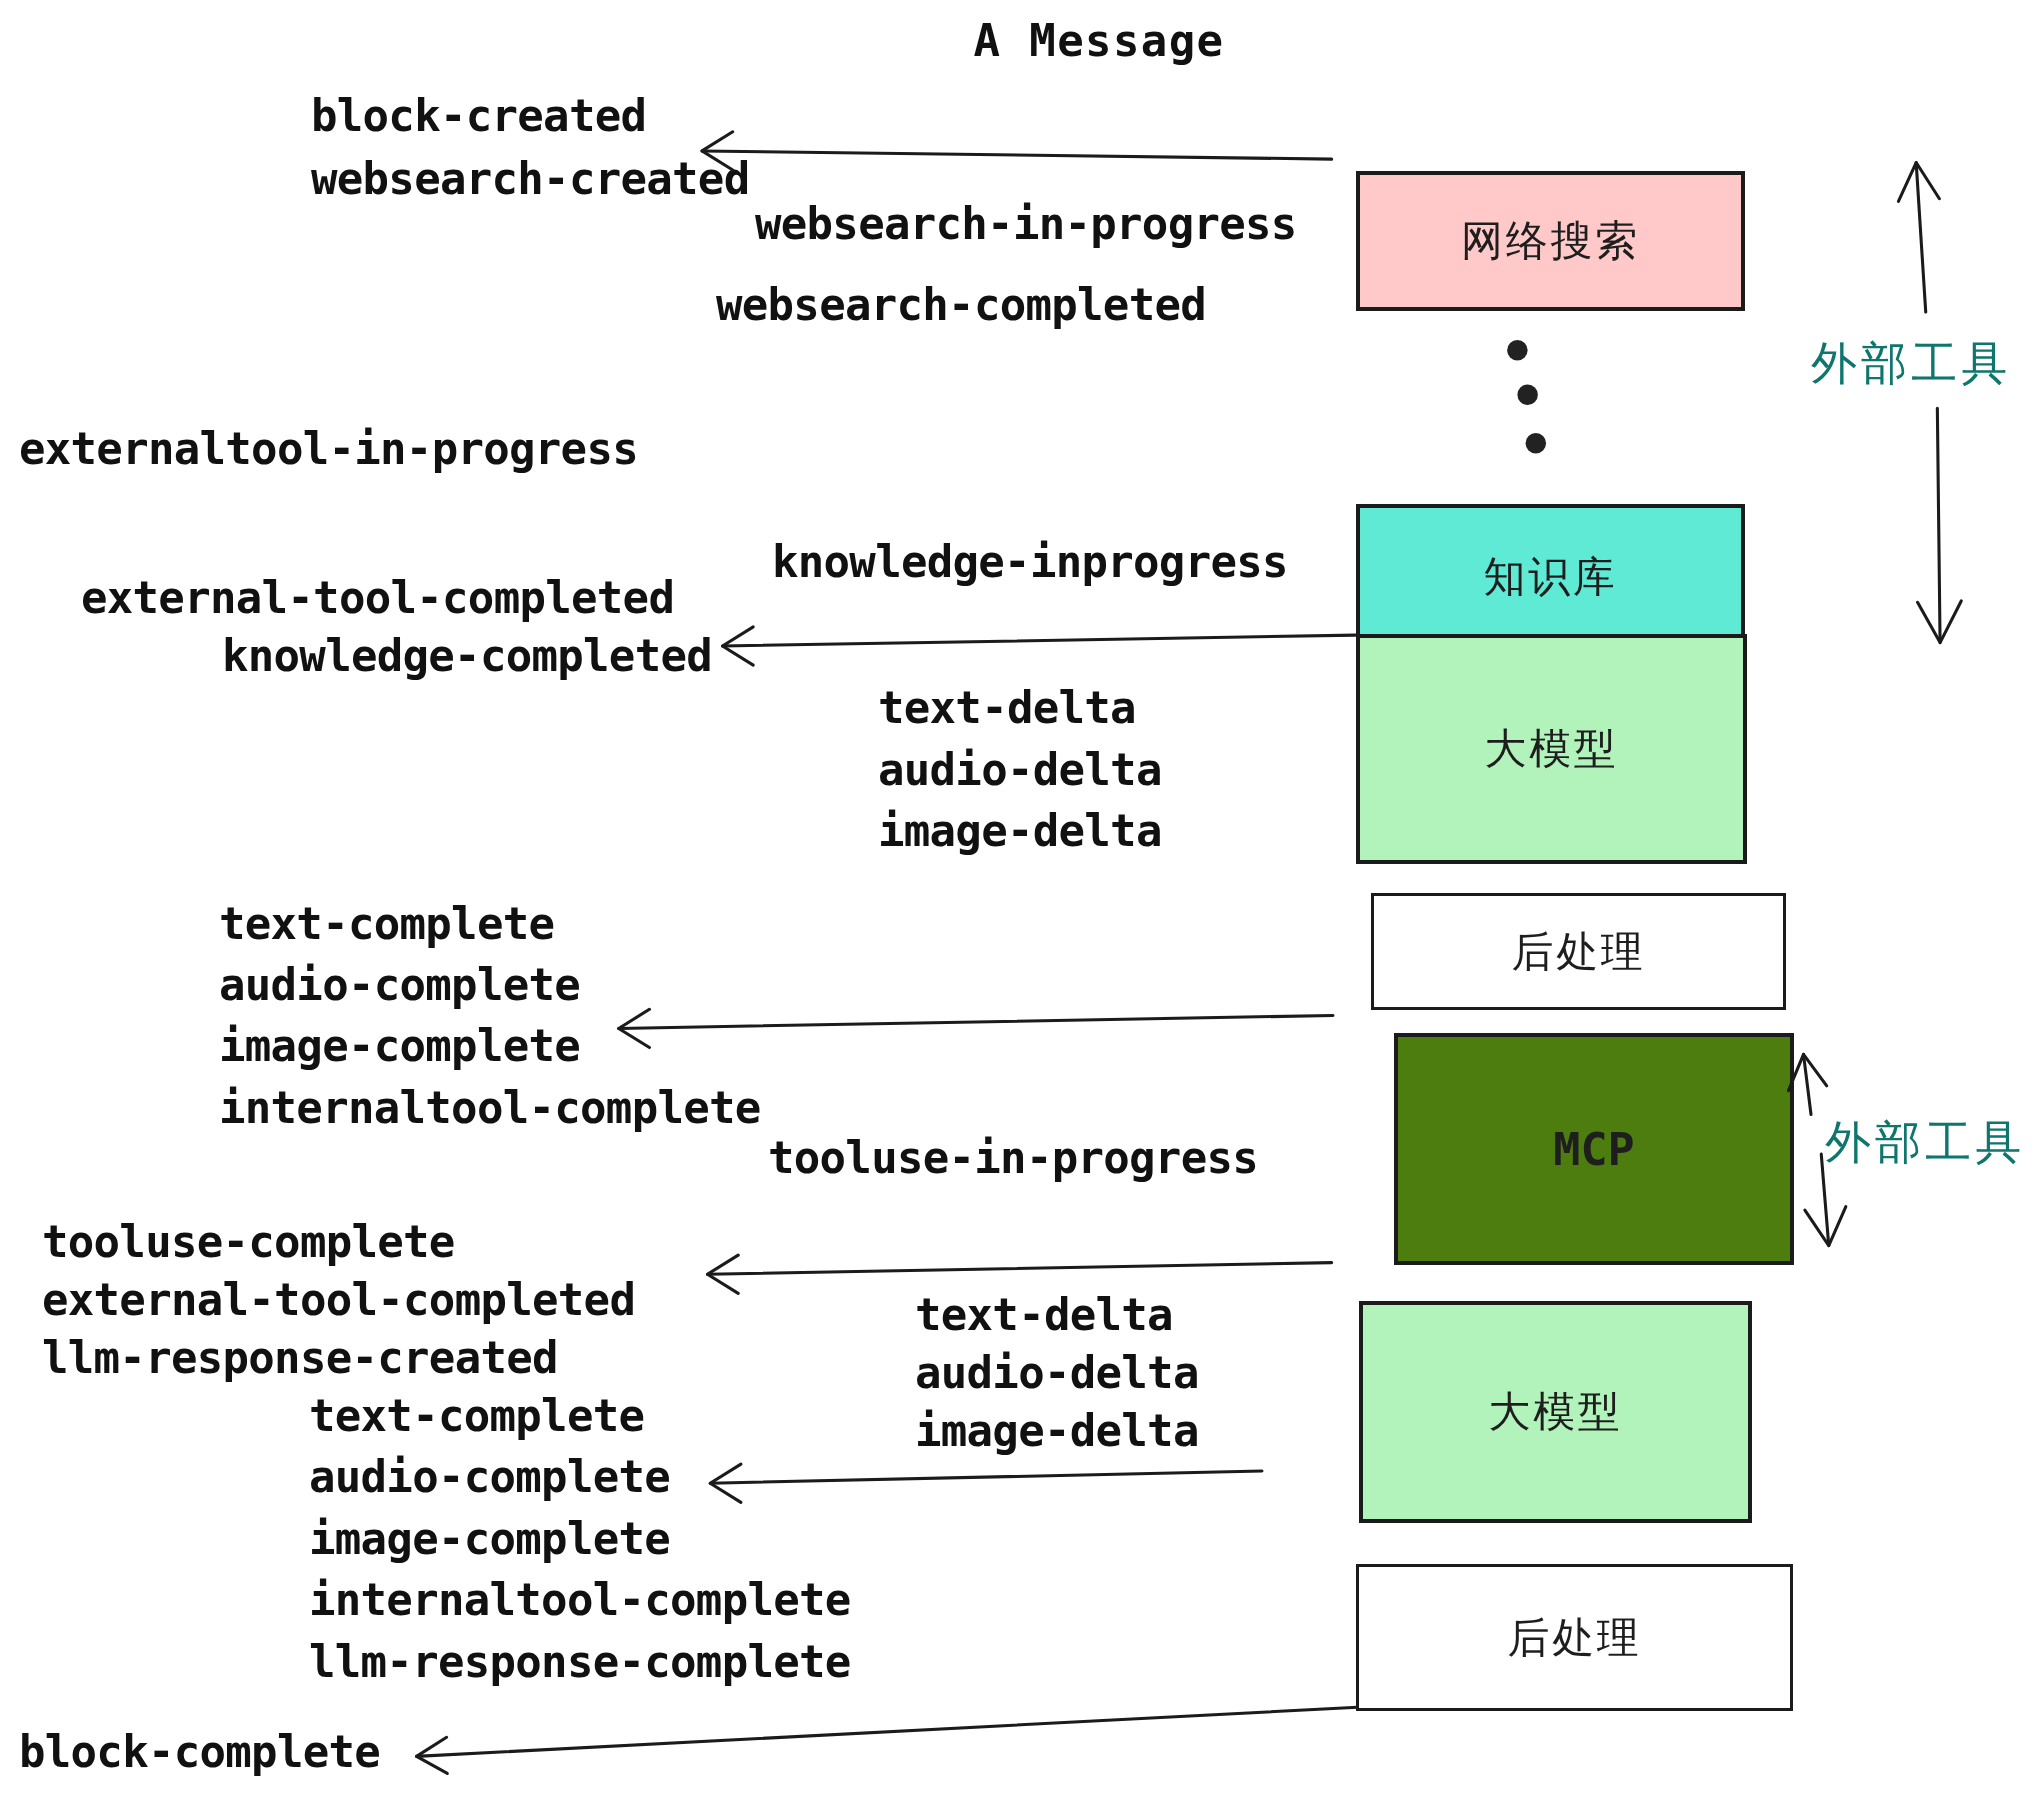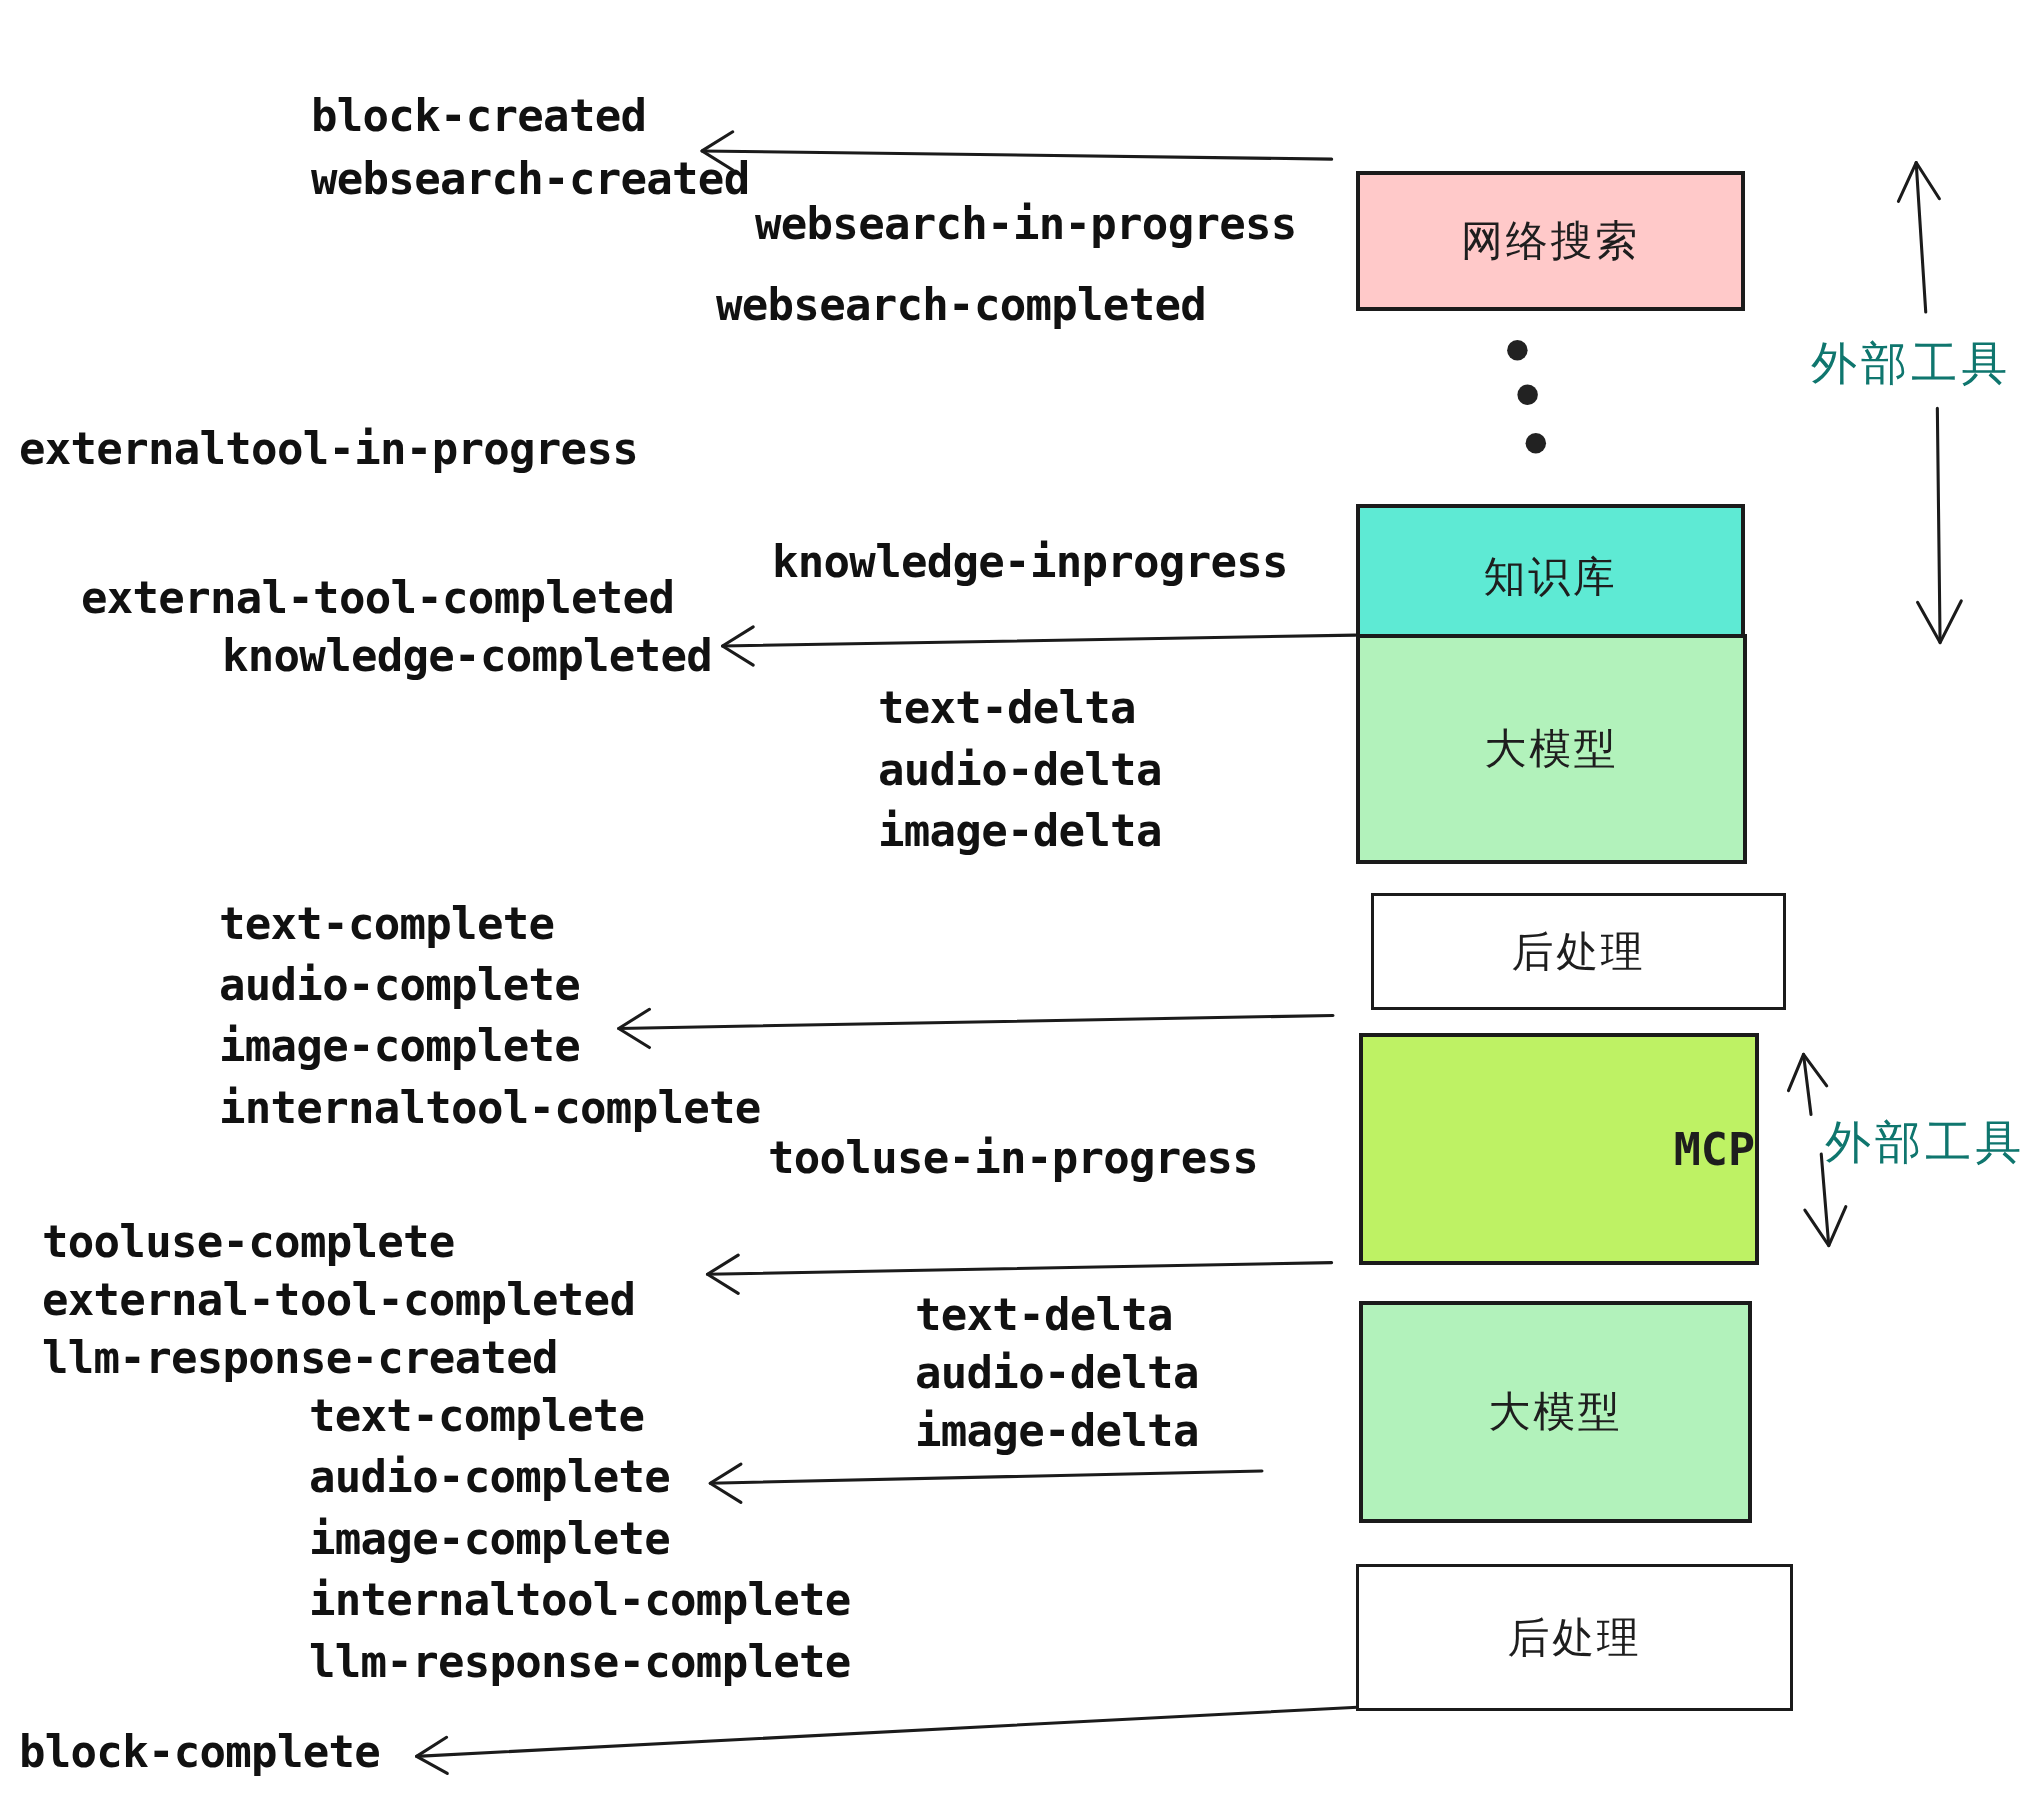--- a/index.html
+++ b/index.html
@@ -59,20 +59,21 @@
   svg.overlay line, svg.overlay path{
     stroke:#1b1b1b;stroke-width:4.5;fill:none;stroke-linecap:round;stroke-linejoin:round;
   }
   svg.overlay circle{fill:#222222;stroke:none;}
 </style>
 </head>
 <body>
 
 <div id="canvas">
 
+  <div class="title">A Message</div>
 
   <div class="evt" style="left:311px;top:94px;">block-created</div>
   <div class="evt" style="left:311px;top:157px;">websearch-created</div>
   <div class="evt" style="left:755px;top:202px;">websearch-in-progress</div>
   <div class="evt" style="left:716px;top:283px;">websearch-completed</div>
   <div class="evt" style="left:19px;top:395px;margin-top:32px;">externaltool-in-progress</div>
   <div class="evt" style="left:772px;top:540px;">knowledge-inprogress</div>
   <div class="evt" style="left:81px;top:576px;">external-tool-completed</div>
   <div class="evt" style="left:190px;top:634px;margin-left:32px;">knowledge-completed</div>
   <div class="evt" style="left:878px;top:686px;">text-delta</div>
@@ -101,21 +102,21 @@
   </div>
   <div class="box" style="left: 1356px; top: 504px; width: 389px; height: 145px; background-color: #5eead4;">
     <span class="box-label">知识库</span>
   </div>
   <div class="box" style="left: 1356px; top: 634px; width: 391px; height: 230px; background-color: rgb(178, 242, 187);">
     <span class="box-label">大模型</span>
   </div>
   <div class="box" style="left: 1371px; top: 893px; width: 415px; height: 117px; border-width: 3.4px; background-color: rgb(255, 255, 255);">
     <span class="box-label">后处理</span>
   </div>
-  <div class="box mcp-box" style="left: 1359px; top: 1033px; width: 400px; height: 232px; background-color: #bef264; justify-content: flex-end;">
+  <div class="box mcp-box" style="left: 1394px; top: 1033px; width: 400px; height: 232px; background-color: #4d7c0f;">
     <span class="box-label">MCP</span>
   </div>
   <div class="box" style="left: 1359px; top: 1301px; width: 393px; height: 222px; background-color: rgb(178, 242, 187);">
     <span class="box-label">大模型</span>
   </div>
   <div class="box" style="left: 1356px; top: 1564px; width: 437px; height: 147px; border-width: 3.4px; background-color: rgb(255, 255, 255);">
     <span class="box-label">后处理</span>
   </div>
 
   <div class="side-label" style="left:1811px;top:333px;">外部工具</div>

